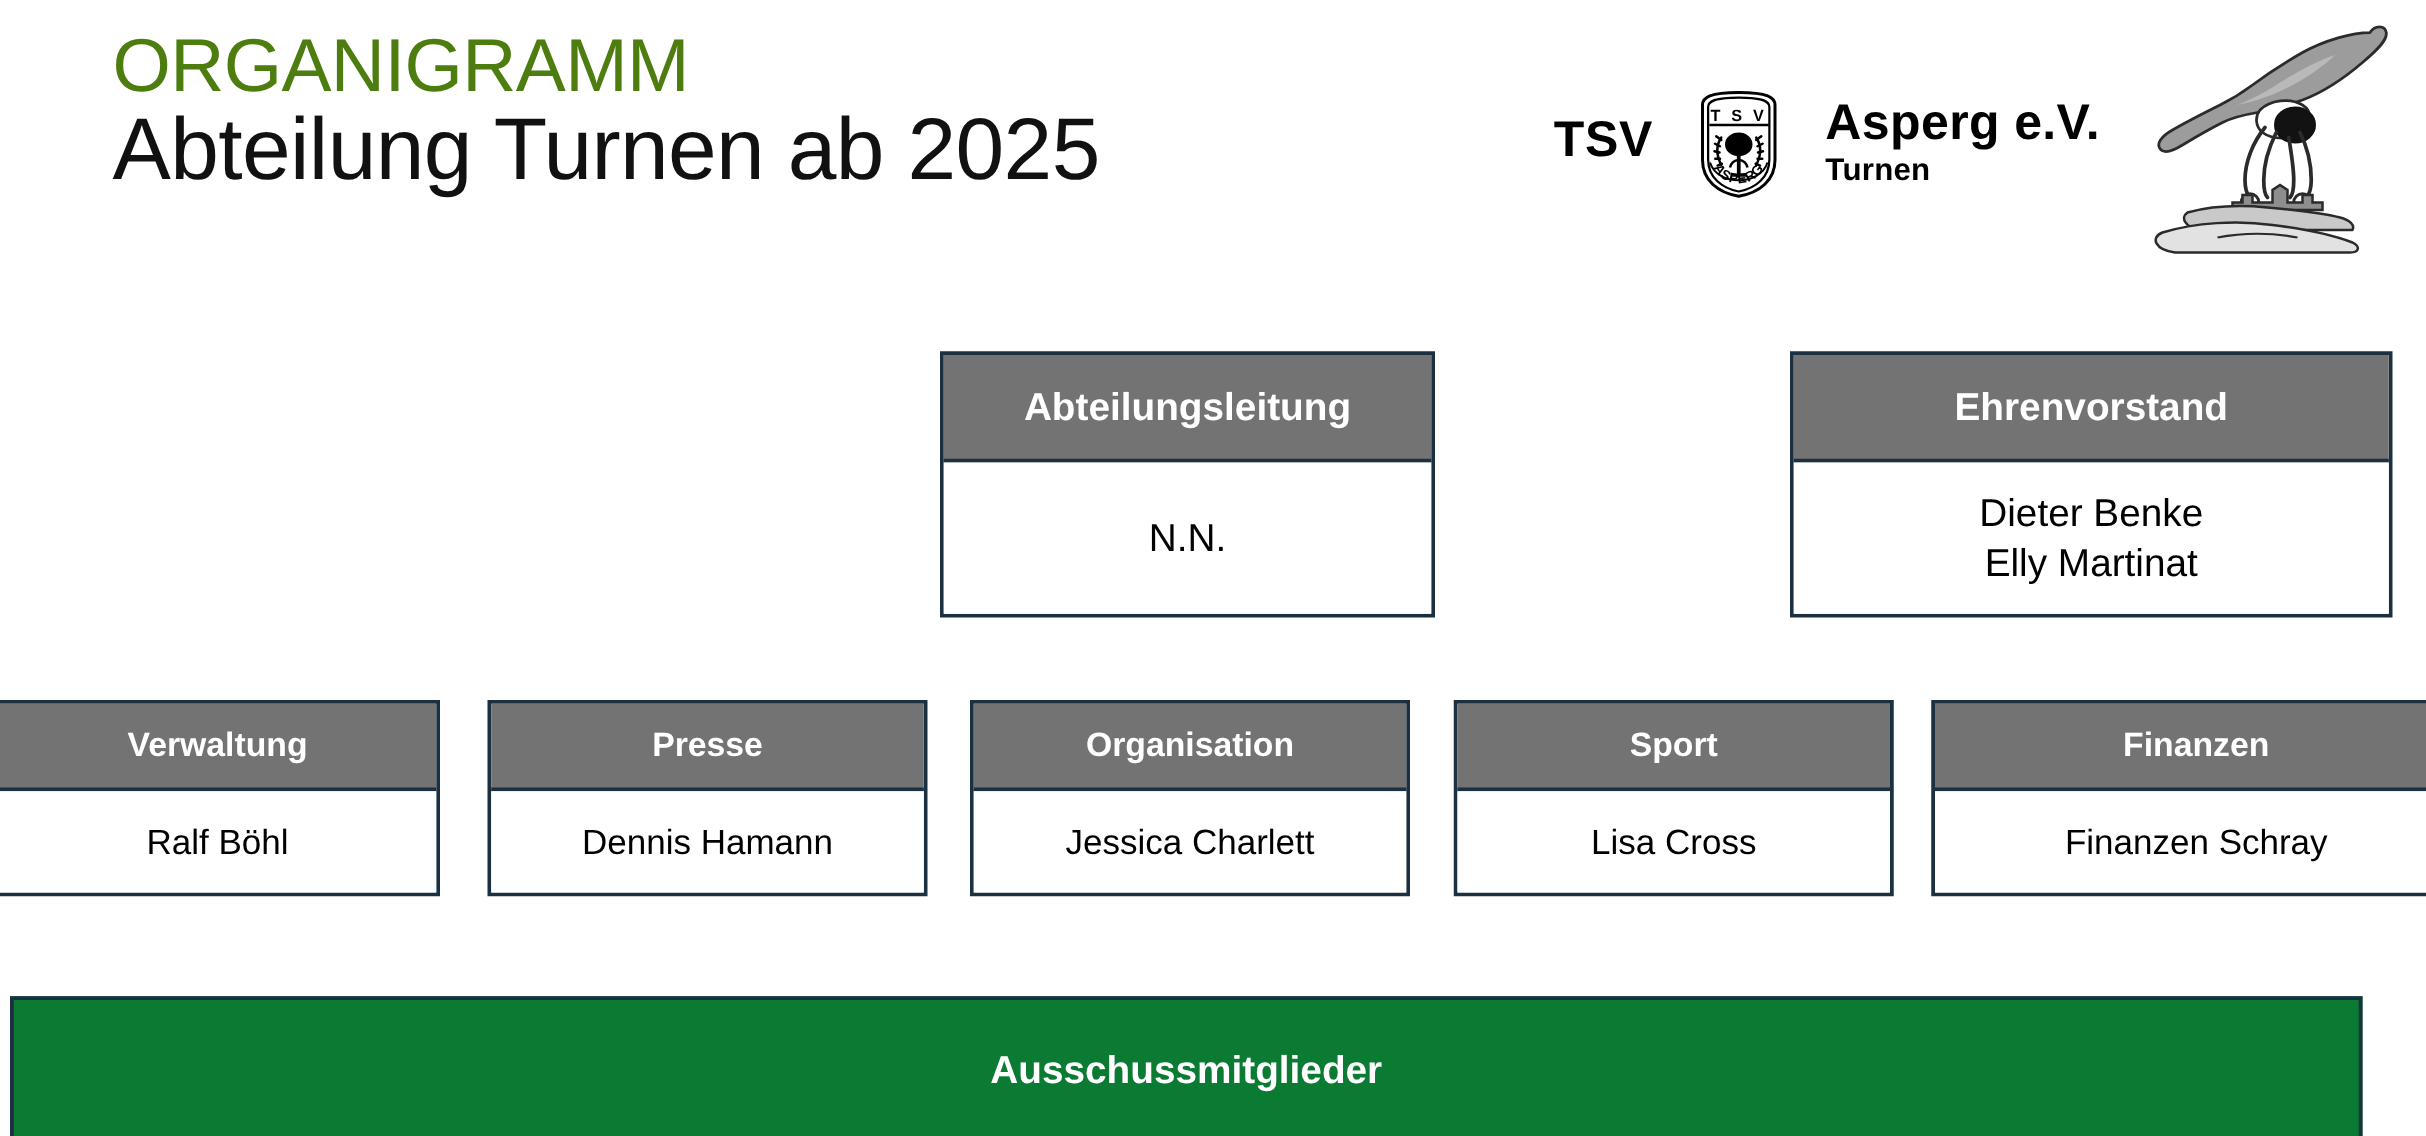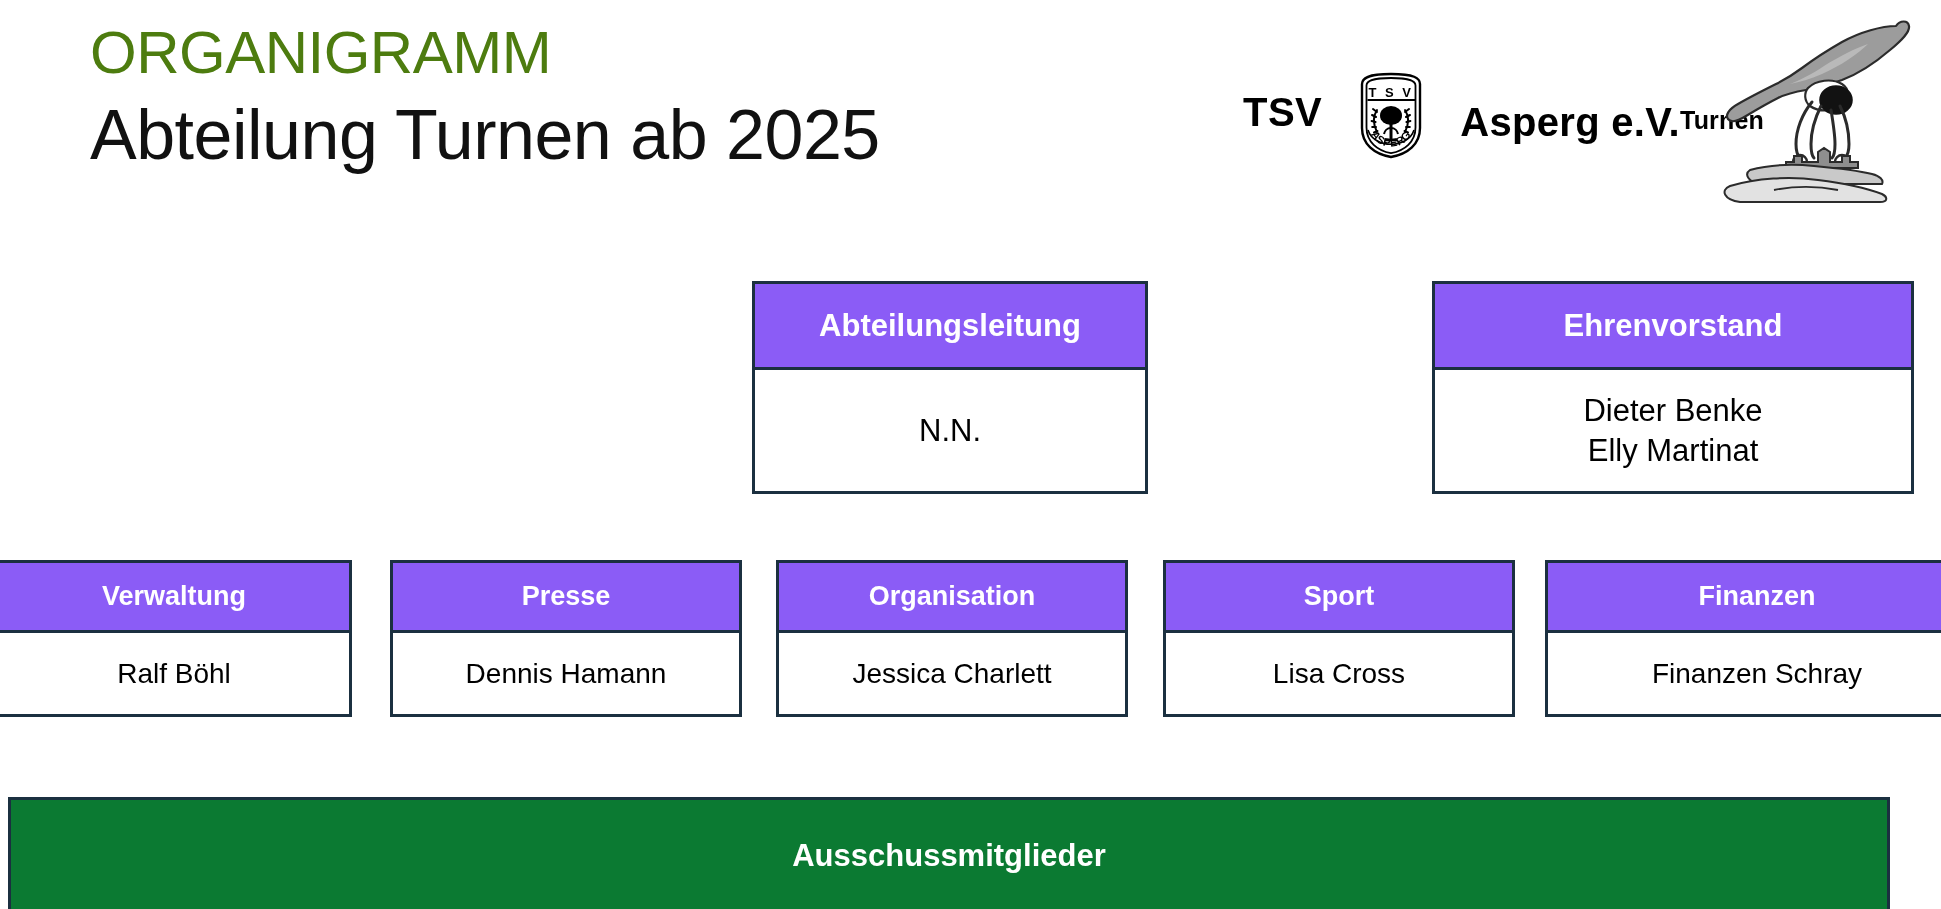--- a/index.html
+++ b/index.html
@@ -35,21 +35,21 @@
     letter-spacing: -0.5px;
     white-space: nowrap;
   }
   .title-sub {
     font-size: 70px;
     line-height: 1.05;
     color: #111111;
     font-weight: 400;
     letter-spacing: -0.5px;
     white-space: nowrap;
-    margin-top: 16px;
+    margin-top: 0;
   }
 
   
   .logo-lockup {
     position: absolute;
     left: 1243px;
     top: 70px;
     display: flex;
     align-items: flex-start;
     height: 96px;
@@ -64,23 +64,23 @@
     margin-top: 22px;
   }
   .logo-shield {
     width: 66px;
     height: 90px;
     margin: 0 6px;
     flex: 0 0 auto;
   }
   .logo-right {
     display: flex;
-    flex-direction: row;
+    flex-direction: column;
     justify-content: flex-start;
-    margin-top: 32px;
+    margin-top: 8px;
   }
   .logo-asperg {
     font-size: 40px;
     font-weight: 700;
     color: #000000;
     line-height: 1;
     letter-spacing: 0.3px;
   }
   .logo-turnen {
     font-size: 25px;
@@ -101,21 +101,21 @@
   }
 
   
   .node {
     position: absolute;
     box-sizing: border-box;
     border: 3px solid #1B3040;
     background: #ffffff;
   }
   .node-head {
-    background: #8b5cf6;
+    background: #737373;
     color: #ffffff;
     font-weight: 700;
     text-align: center;
     display: flex;
     align-items: center;
     justify-content: center;
     border-bottom: 3px solid #1B3040;
     box-sizing: border-box;
   }
   .node-body {

